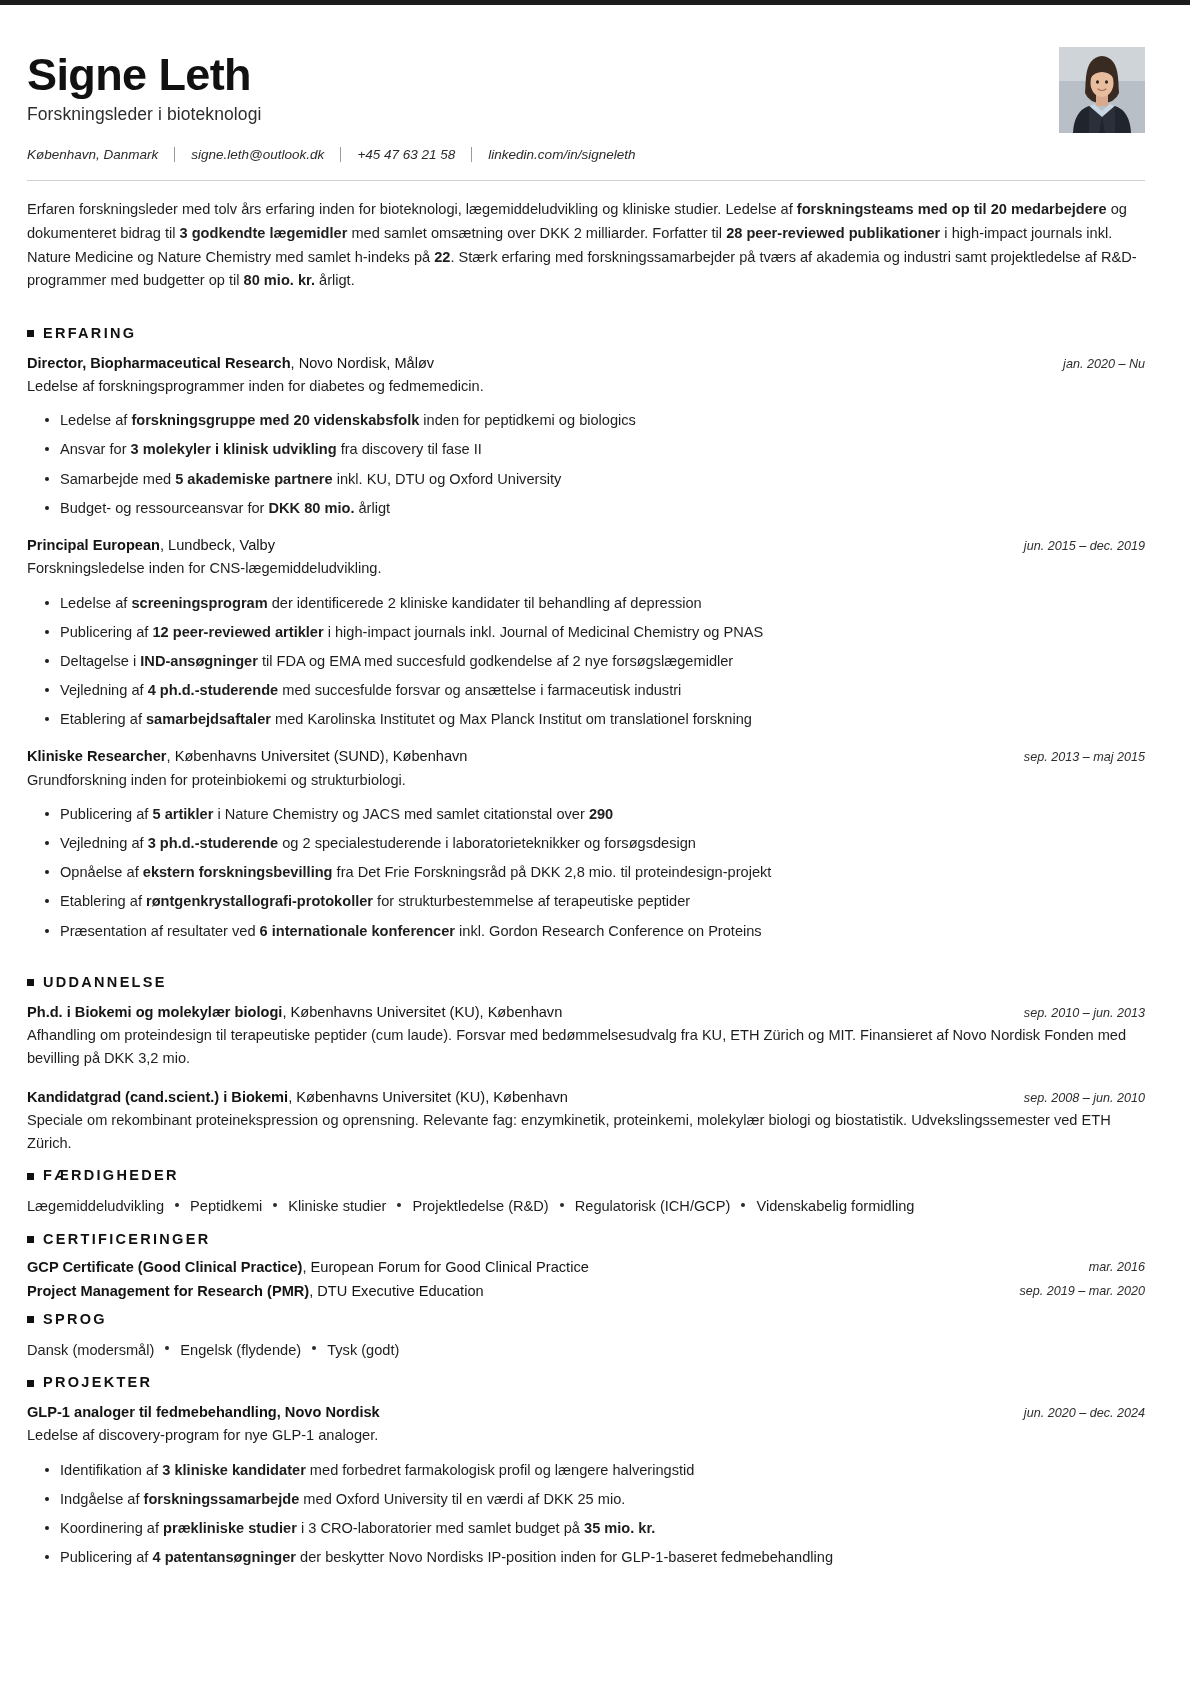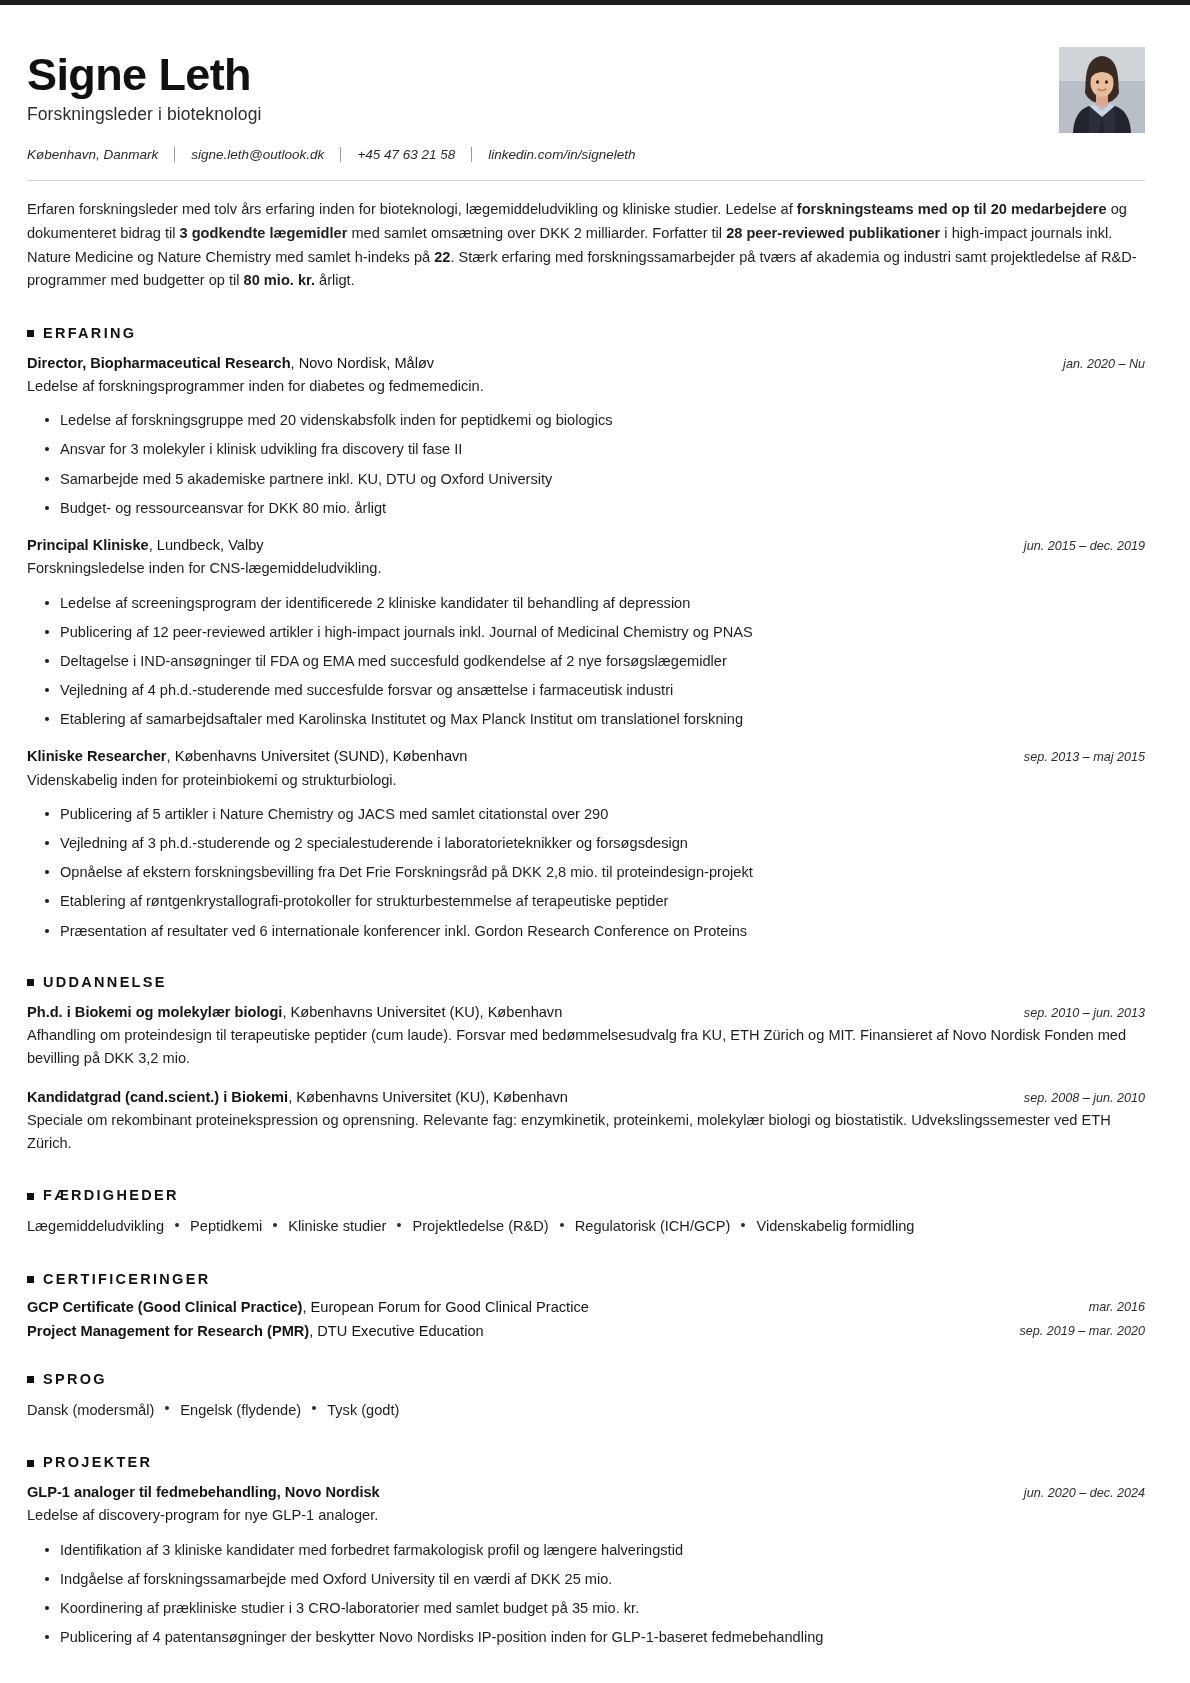--- a/index.html
+++ b/index.html
@@ -170,21 +170,21 @@
   ul.bullets li::before {
     content: "";
     position: absolute;
     left: 18px;
     top: 9px;
     width: 4px;
     height: 4px;
     border-radius: 50%;
     background: #1e1e1e;
   }
-  ul.bullets li b { font-weight: normal; }
+  ul.bullets li b { font-weight: bold; }
 
   
   .dot-list {
     font-size: 14.6px;
     line-height: 1.6;
     color: #1e1e1e;
     display: flex;
     flex-wrap: wrap;
     align-items: center;
   }
@@ -205,21 +205,21 @@
     display: flex;
     align-items: center;
     justify-content: space-between;
     gap: 8px;
     margin-bottom: 8px;
   }
   .cert-row:last-child { margin-bottom: 0; }
   .cert-name { font-size: 14.6px; color: #141414; }
   .cert-name .strong { font-weight: bold; }
 
-  .section.tight { margin-top: 32px; }
+  .section.tight { margin-top: 12px; }
 </style>
 </head>
 <body>
 
 <div class="top-rule"></div>
 
 <div class="page">
 
   <div class="header">
     <div class="header-left">
@@ -285,38 +285,38 @@
           <div class="entry-desc">Ledelse af forskningsprogrammer inden for diabetes og fedmemedicin.</div>
           <ul class="bullets">
             <li>Ledelse af <b>forskningsgruppe med 20 videnskabsfolk</b> inden for peptidkemi og biologics</li>
             <li>Ansvar for <b>3 molekyler i klinisk udvikling</b> fra discovery til fase II</li>
             <li>Samarbejde med <b>5 akademiske partnere</b> inkl. KU, DTU og Oxford University</li>
             <li>Budget- og ressourceansvar for <b>DKK 80 mio.</b> årligt</li>
           </ul>
         </div>
         <div class="entry">
           <div class="entry-top">
-            <div class="entry-title"><span class="strong">Principal Kliniske</span>, Lundbeck, Valby</div>
+            <div class="entry-title"><span class="strong">Principal European</span>, Lundbeck, Valby</div>
             <div class="entry-date">jun. 2015 – dec. 2019</div>
           </div>
           <div class="entry-desc">Forskningsledelse inden for CNS-lægemiddeludvikling.</div>
           <ul class="bullets">
             <li>Ledelse af <b>screeningsprogram</b> der identificerede 2 kliniske kandidater til behandling af depression</li>
             <li>Publicering af <b>12 peer-reviewed artikler</b> i high-impact journals inkl. Journal of Medicinal Chemistry og PNAS</li>
             <li>Deltagelse i <b>IND-ansøgninger</b> til FDA og EMA med succesfuld godkendelse af 2 nye forsøgslægemidler</li>
             <li>Vejledning af <b>4 ph.d.-studerende</b> med succesfulde forsvar og ansættelse i farmaceutisk industri</li>
             <li>Etablering af <b>samarbejdsaftaler</b> med Karolinska Institutet og Max Planck Institut om translationel forskning</li>
           </ul>
         </div>
         <div class="entry">
           <div class="entry-top">
             <div class="entry-title"><span class="strong">Kliniske Researcher</span>, Københavns Universitet (SUND), København</div>
             <div class="entry-date">sep. 2013 – maj 2015</div>
           </div>
-          <div class="entry-desc">Videnskabelig inden for proteinbiokemi og strukturbiologi.</div>
+          <div class="entry-desc">Grundforskning inden for proteinbiokemi og strukturbiologi.</div>
           <ul class="bullets">
             <li>Publicering af <b>5 artikler</b> i Nature Chemistry og JACS med samlet citationstal over <b>290</b></li>
             <li>Vejledning af <b>3 ph.d.-studerende</b> og 2 specialestuderende i laboratorieteknikker og forsøgsdesign</li>
             <li>Opnåelse af <b>ekstern forskningsbevilling</b> fra Det Frie Forskningsråd på DKK 2,8 mio. til proteindesign-projekt</li>
             <li>Etablering af <b>røntgenkrystallografi-protokoller</b> for strukturbestemmelse af terapeutiske peptider</li>
             <li>Præsentation af resultater ved <b>6 internationale konferencer</b> inkl. Gordon Research Conference on Proteins</li>
           </ul>
         </div>
       </div>
   </div>

